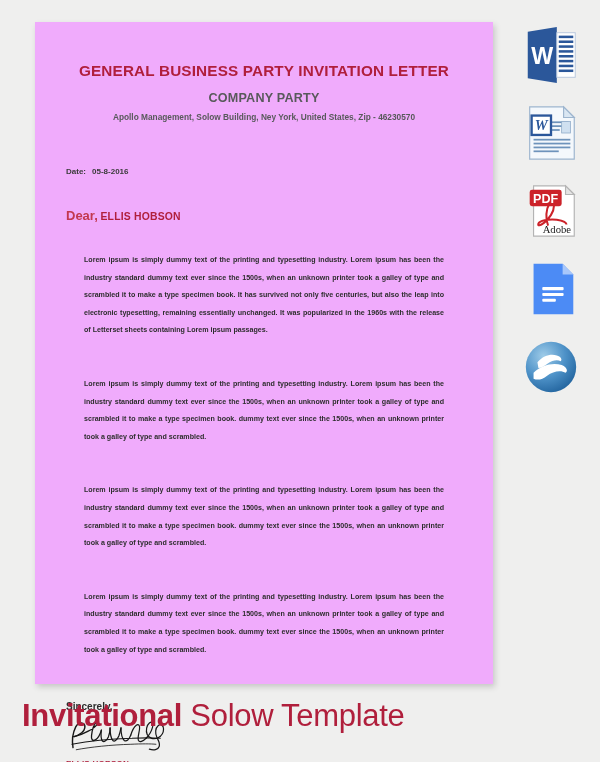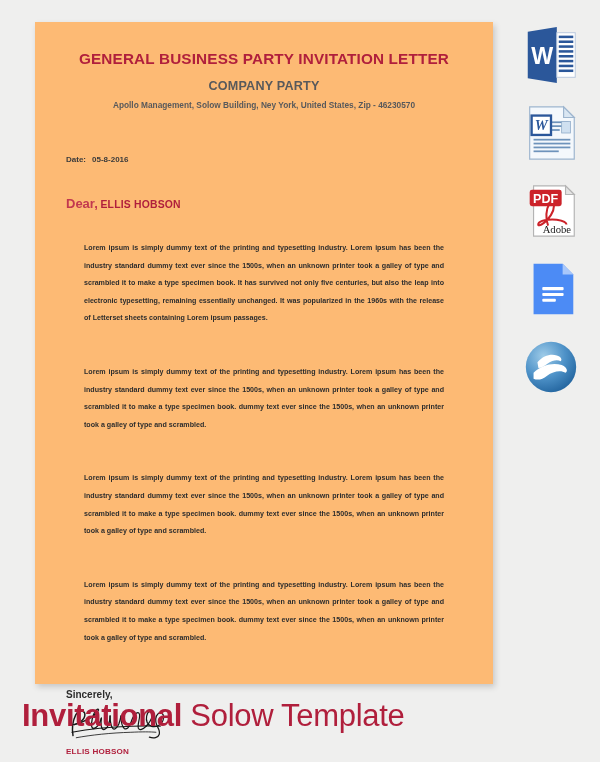--- a/index.html
+++ b/index.html
@@ -15,24 +15,24 @@
     position: relative;
   }
 
   
   #letter-page {
     position: absolute;
     left: 35px;
     top: 22px;
     width: 458px;
     height: 662px;
-    background: #fdba74;
+    background: #f0abfc;
     box-shadow: 2px 3px 6px rgba(0,0,0,0.17);
     box-sizing: border-box;
-    padding: 0 22px;
+    padding: 12px 22px;
   }
 
   
   #letter-header {
     text-align: center;
     padding-top: 28px;
   }
   #doc-title {
     color: #b01f3c;
     font-size: 15.3px;

